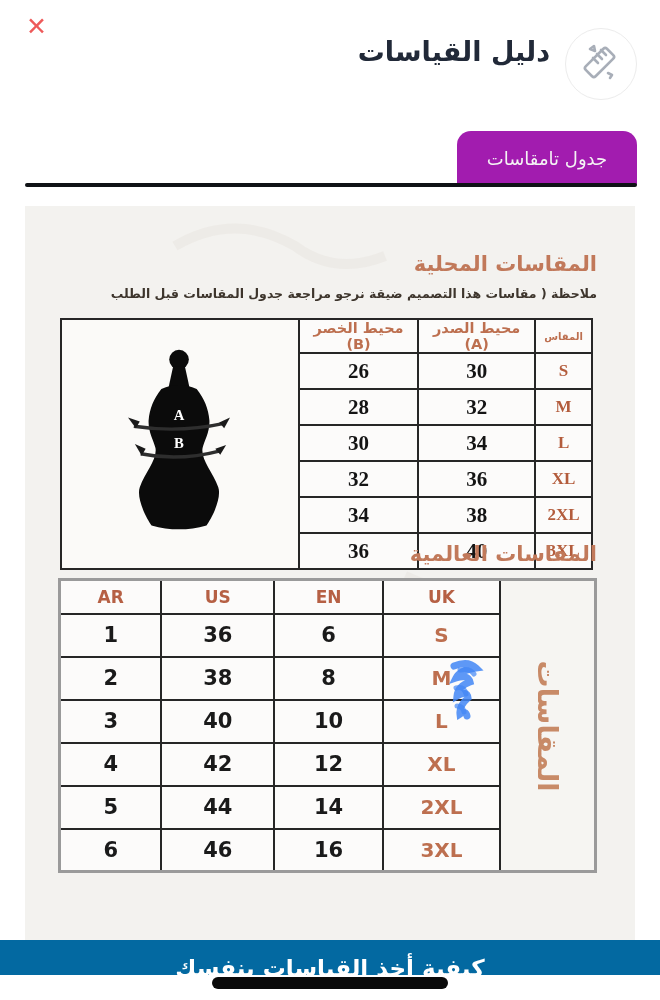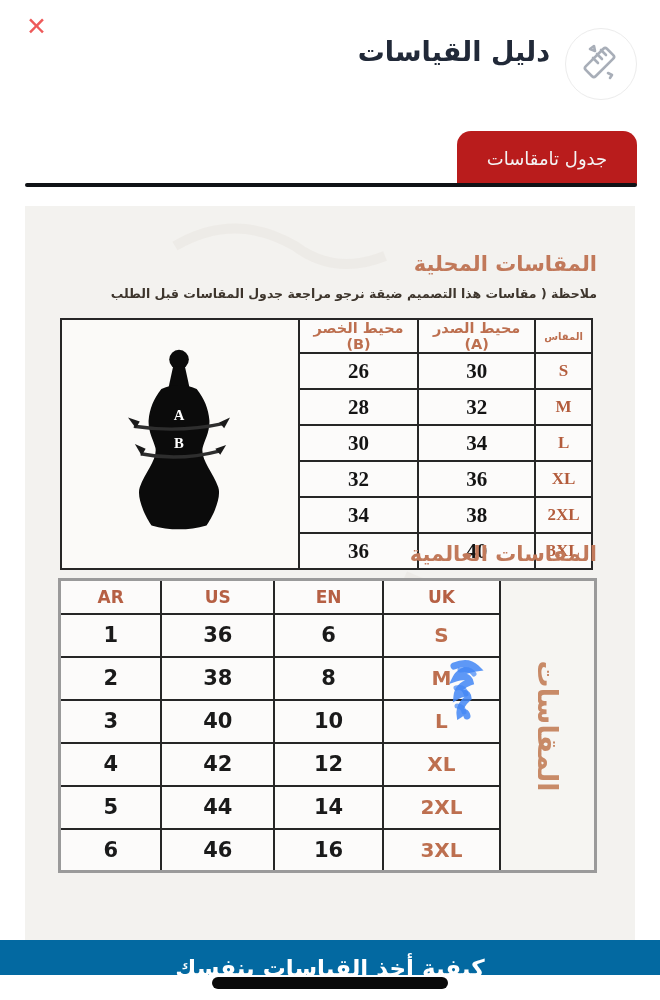--- a/index.html
+++ b/index.html
@@ -19,21 +19,21 @@
     direction:rtl;white-space:nowrap;
   }
   .icon-circle{
     left:565px;top:28px;width:72px;height:72px;border-radius:50%;
     background:#ffffff;border:1px solid #ececec;display:flex;
     align-items:center;justify-content:center;box-sizing:border-box;
   }
 
   
   .tab-active{
-    left:457px;top:131px;width:180px;height:54px;background:#b91c1c;
+    left:457px;top:131px;width:180px;height:54px;background:#a21caf;
     border-radius:14px 14px 0 0;color:#f4f4f4;font-size:18px;
     display:flex;align-items:center;justify-content:center;direction:rtl;
   }
   .tab-underline{left:25px;top:183px;width:612px;height:4px;background:#0f1216;border-radius:2px;}
 
   
   .card{left:25px;top:206px;width:610px;height:734px;background:#f3f2ef;}
   .watermark{left:0;top:0;width:610px;height:734px;pointer-events:none;}
 
   .section-title{

